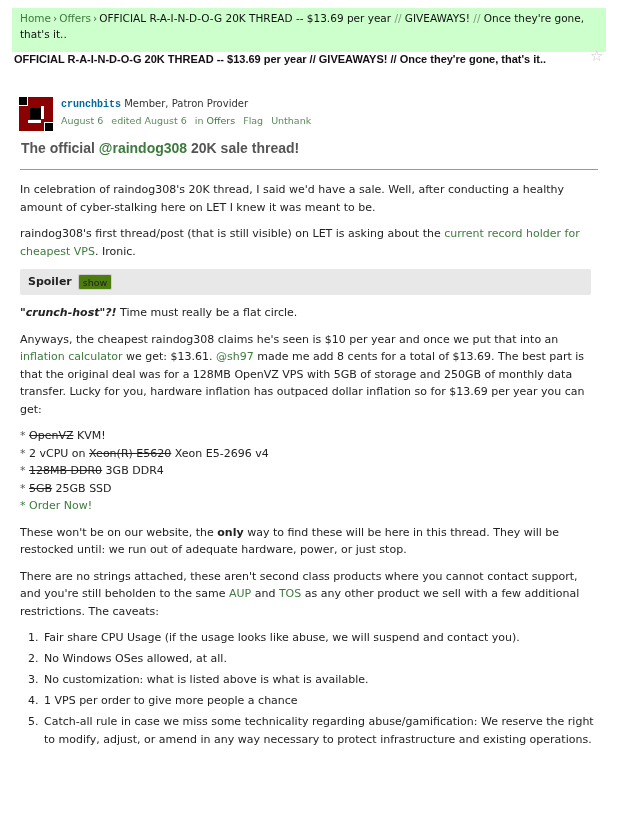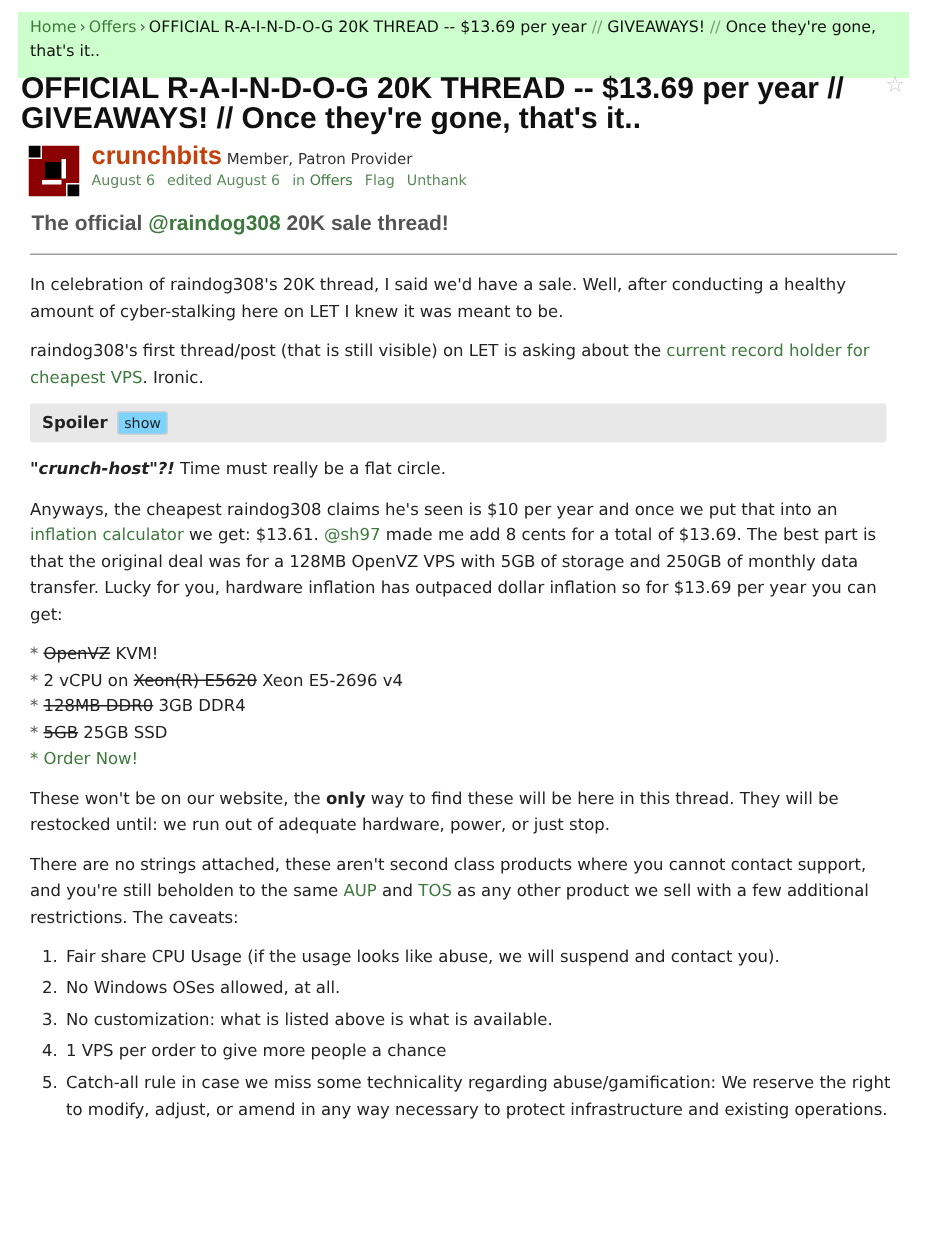--- a/index.html
+++ b/index.html
@@ -11,33 +11,33 @@
     position: absolute; left: 12px; top: 8px; width: 594px; height: 44px;
     background: #ccffcc; padding: 2px 8px 0 8px; box-sizing: border-box;
     font-size: 10.5px; line-height: 16px; color: #111;
   }
   .breadcrumb a { color: #3e7a3e; text-decoration: none; }
   .breadcrumb .sep { color: #555; margin: 0 2px; }
   .breadcrumb .slash { color: #7a9a7a; }
   .title {
     position: absolute; left: 14px; top: 49px; width: 560px;
     font-family: "Liberation Sans", sans-serif; font-weight: bold;
-    font-size: 20px; line-height: 20px; color: #111; margin: 0;
+    font-size: 11px; line-height: 20px; color: #111; margin: 0;
   }
   .star {
     position: absolute; left: 590px; top: 49px; width: 14px; height: 14px;
     color: #c8c8c8; font-size: 15px; line-height: 14px; cursor: pointer;
   }
   .avatar { position: absolute; left: 19px; top: 97px; width: 34px; height: 34px; }
   .author-line {
     position: absolute; left: 61px; top: 97px; font-size: 10px; line-height: 14px; color: #333;
   }
   .author-line .username {
-    color: #c2410c; font-weight: bold; font-size: 17px; text-decoration: none;
-    font-family: Liberation Sans, sans-serif;
+    color: #0369a1; font-weight: bold; font-size: 10px; text-decoration: none;
+    font-family: Liberation Mono, monospace;
   }
   .meta-line {
     position: absolute; left: 61px; top: 114px; font-size: 9.5px; line-height: 14px; color: #5a8a5a;
   }
   .meta-line span, .meta-line a { margin-right: 8px; color: #5a8a5a; text-decoration: none; }
   .meta-line a.offer { color: #3e7a3e; }
   .post-heading {
     position: absolute; left: 21px; top: 137px; margin: 0;
     font-family: "Liberation Sans", sans-serif; font-weight: bold; font-size: 14px;
     line-height: 22px; color: #555;
@@ -49,21 +49,21 @@
     font-size: 11px; line-height: 17.5px; color: #222;
   }
   .body p { margin: 0 0 9px 0; }
   .body a { color: #3e7a3e; text-decoration: none; }
   .spoiler {
     background: #e8e8e8; border-radius: 2px; height: 26px; margin: 0 0 9px 0;
     padding: 0 0 0 8px; display: flex; align-items: center; width: 563px;
   }
   .spoiler .label { font-weight: bold; font-size: 11px; margin-right: 6px; }
   .spoiler button {
-    font-family: "DejaVu Sans", sans-serif; font-size: 9.5px; background: #7dd3fc;
+    font-family: "DejaVu Sans", sans-serif; font-size: 9.5px; background: #4d7c0f;
     border: 1px solid #cfcfcf; border-radius: 2px; padding: 1px 4px; height: 16px; cursor: pointer; color: #222;
   }
   .specs { margin: 0 0 9px 0; }
   .specs .hdr { font-weight: bold; }
   .specs .row { display: block; }
   .specs .bullet { color: #555; }
   .specs s { color: #222; }
   .caveats { margin: 0; padding-left: 22px; }
   .caveats li { margin: 0 0 3.5px 0; padding-left: 2px; }
 </style>

